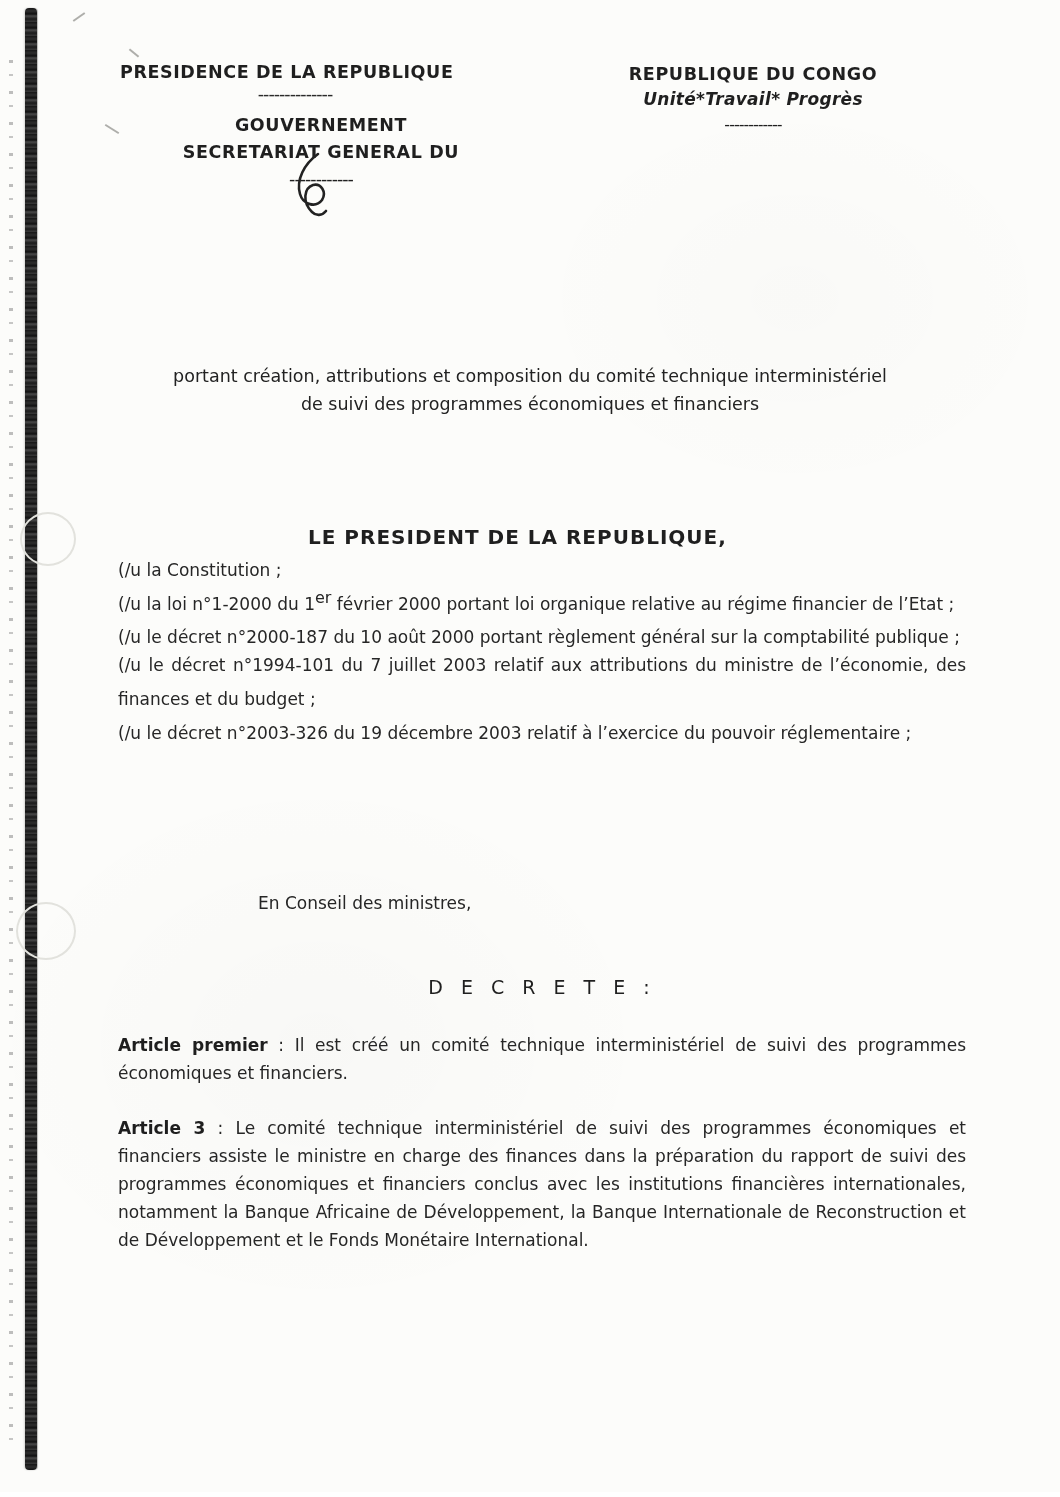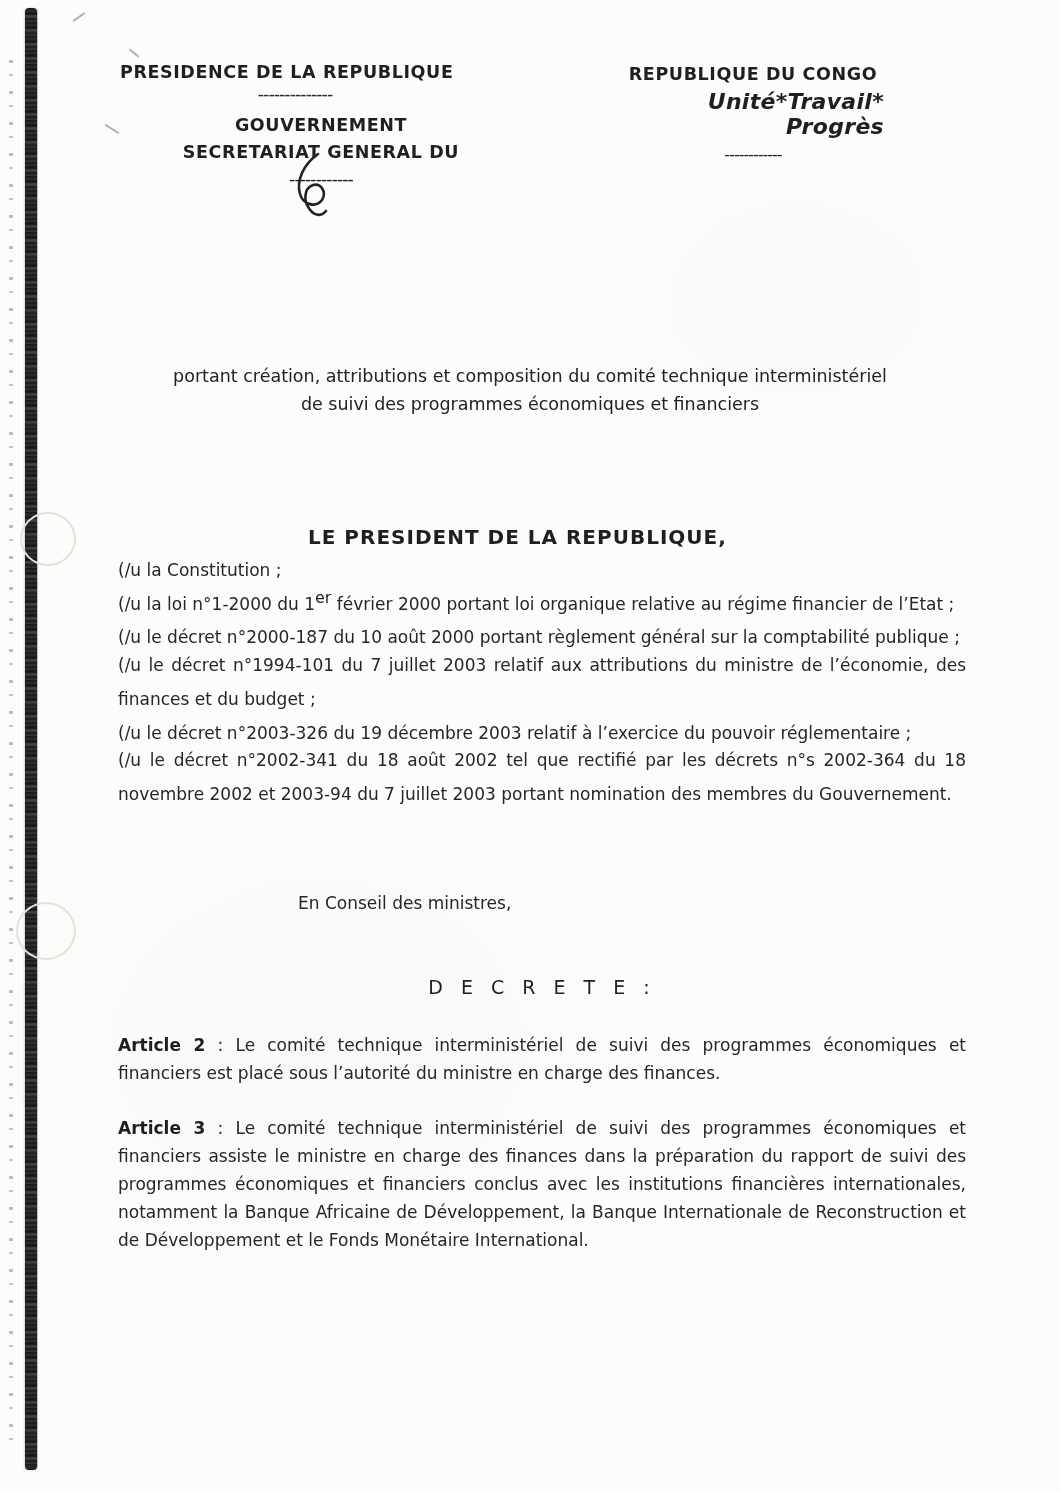--- a/index.html
+++ b/index.html
@@ -44,21 +44,21 @@
   .hdr-left{position:absolute;left:120px;top:62px;width:350px;font-size:17.5px;font-weight:bold;letter-spacing:.6px;color:#1f1f1f;}
   .hdr-left .dept1{margin:0;}
   .hdr-left .div1{margin:2px 0 0 0;text-align:center;letter-spacing:-1px;font-weight:normal;color:#2a2a2a;}
   .hdr-left .sec-block{margin:8px 0 0 56px;width:290px;text-align:center;}
   .hdr-left .sec-block p{margin:0;line-height:27px;}
   .hdr-left .div2{letter-spacing:-1px;font-weight:normal;line-height:20px;}
   .squiggle{position:absolute;left:288px;top:150px;width:56px;height:70px;}
 
   .hdr-right{position:absolute;left:622px;top:64px;width:262px;text-align:center;color:#1f1f1f;}
   .hdr-right .country{margin:0;font-size:17.5px;font-weight:bold;letter-spacing:.6px;}
-  .hdr-right .motto{margin:5px 0 0 0;font-size:22px;font-style:italic;font-weight:bold;letter-spacing:.3px;text-align:right;}
+  .hdr-right .motto{margin:5px 0 0 0;font-size:17px;font-style:italic;font-weight:bold;letter-spacing:.3px;}
   .hdr-right .div3{margin:6px 0 0 0;letter-spacing:-1px;}
 
   
   .decree-line{position:absolute;left:368px;top:306px;display:flex;align-items:baseline;}
   .decree-line .lbl{font-size:18px;font-weight:bold;color:#1e1e1e;white-space:nowrap;}
   .fill{display:inline-block;border-bottom:2px solid #2b2b2b;text-align:center;
         font-family:"Liberation Serif", serif;font-size:20px;color:#1c1c1c;}
   .fill .v{position:relative;top:-5px;white-space:nowrap;}
   .fill.num{width:152px;}
   .fill.date{width:172px;position:relative;}
@@ -69,21 +69,21 @@
          font-size:17.5px;line-height:28px;color:#222;}
   .title p{margin:0;}
 
   .salutation{position:absolute;left:308px;top:525px;font-size:20px;letter-spacing:1px;color:#1f1f1f;font-weight:bold;}
 
   .visas{position:absolute;left:118px;top:550px;width:848px;
          font-size:17px;line-height:28px;text-align:justify;color:#262626;}
   .visas p{margin:0;}
   .visas sup{font-size:16px;}
 
-  .council{position:absolute;left:258px;top:893px;font-size:17px;color:#262626;margin-left:40px;}
+  .council{position:absolute;left:258px;top:893px;font-size:17px;color:#262626;}
 
   .decrete{position:absolute;left:118px;top:976px;width:848px;text-align:center;
            font-size:19px;letter-spacing:6px;color:#1f1f1f;}
 
   .articles{position:absolute;left:118px;top:1031px;width:848px;
             font-size:17px;line-height:28px;text-align:justify;color:#262626;}
   .articles p{margin:0 0 27px 0;}
   .article-label{font-weight:bold;color:#1e1e1e;}
 </style>
 </head>
@@ -126,25 +126,24 @@
   </div>
 
   <div class="salutation">LE PRESIDENT DE LA REPUBLIQUE,</div>
 
   <div class="visas">
     <p><span>(/u la Constitution ;</span><sup></sup><span></span></p>
     <p><span>(/u la loi n°1-2000 du 1</span><sup>er</sup><span> février 2000 portant loi organique relative au régime financier de l’Etat ;</span></p>
     <p><span>(/u le décret n°2000-187 du 10 août 2000 portant règlement général sur la comptabilité publique ;</span><sup></sup><span></span></p>
     <p><span>(/u le décret n°1994-101 du 7 juillet 2003 relatif aux attributions du ministre de l’économie, des finances et du budget ;</span><sup></sup><span></span></p>
     <p><span>(/u le décret n°2003-326 du 19 décembre 2003 relatif à l’exercice du pouvoir réglementaire ;</span><sup></sup><span></span></p>
-    <p><span>(/u le décret n°2002-341 du 18 août 2002 tel que rectifié par les décrets n°s 2002-364 du 18 novembre 2002 et 2003-94 du 7 juillet 2003 portant nomination des membres du Gouvernement.</span><sup></sup><span></span></p>
   </div>
 
   <div class="council">En Conseil des ministres,</div>
 
   <div class="decrete">D E C R E T E :</div>
 
   <div class="articles">
-    <p><span class="article-label">Article 2</span><span> : </span><span>Le comité technique interministériel de suivi des programmes économiques et financiers est placé sous l’autorité du ministre en charge des finances.</span></p>
+    <p><span class="article-label">Article premier</span><span> : </span><span>Il est créé un comité technique interministériel de suivi des programmes économiques et financiers.</span></p>
     <p><span class="article-label">Article 3</span><span> : </span><span>Le comité technique interministériel de suivi des programmes économiques et financiers assiste le ministre en charge des finances dans la préparation du rapport de suivi des programmes économiques et financiers conclus avec les institutions financières internationales, notamment la Banque Africaine de Développement, la Banque Internationale de Reconstruction et de Développement et le Fonds Monétaire International.</span></p>
   </div>
 
 </div>
 
 </body></html>

